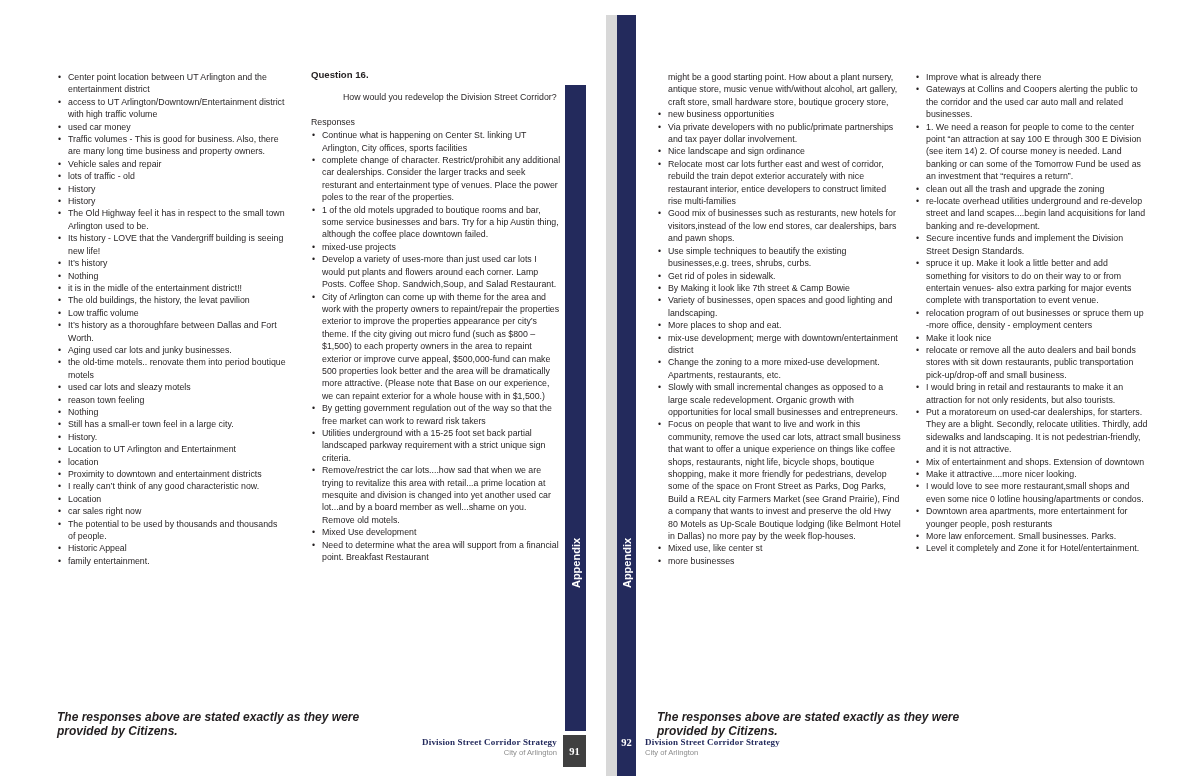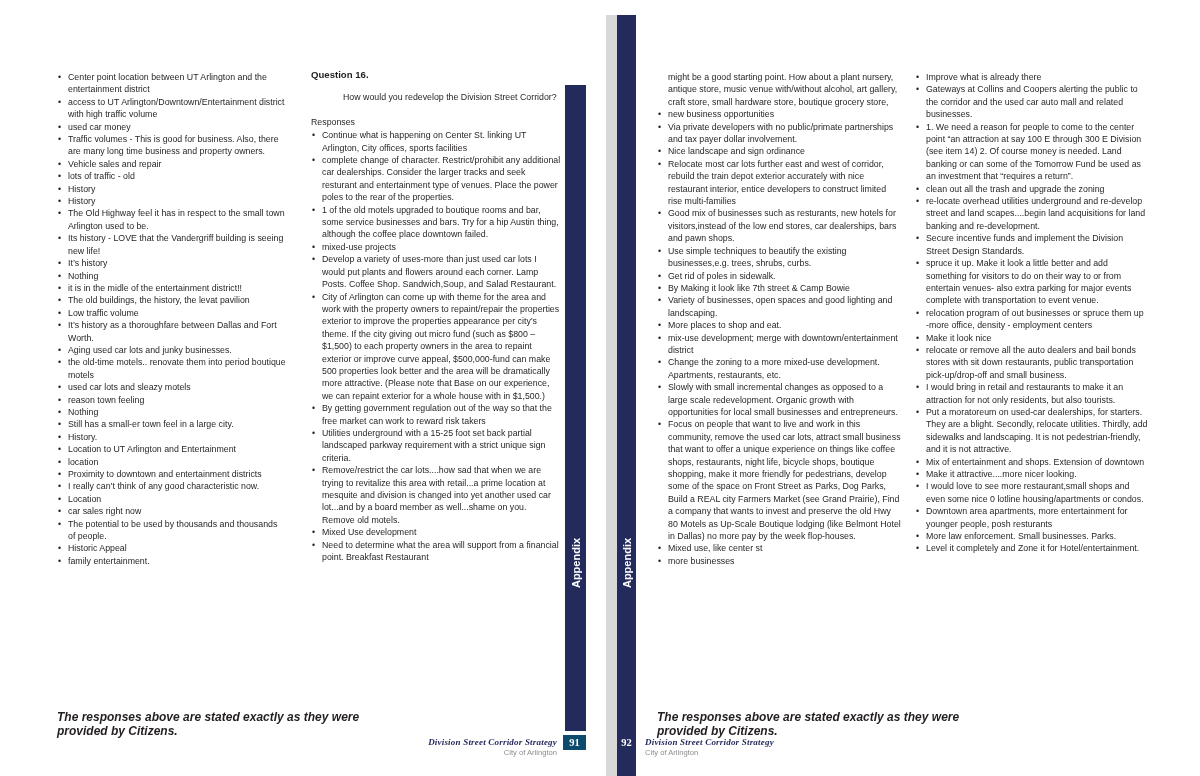--- a/index.html
+++ b/index.html
@@ -52,21 +52,20 @@
 
   .footer { position:absolute; top:737px; width:250px; }
   .footer-left  { left:307px; text-align:right; }
   .footer-right { left:645px; text-align:left; }
   .footer-title {
     font-family:"Liberation Serif", serif;
     font-weight:bold;
     font-size:9px;
     color:#232a5c;
     letter-spacing:0.2px;
-    font-style:italic;
   }
   .footer-sub { font-size:7.6px; color:#8c8c8c; margin-top:1px; }
 
   .gray-strip {
     position:absolute; left:606px; top:15px; width:11px; height:761px;
     background:#d8d8d8;
   }
   .tab-left {
     position:absolute; left:565px; top:85px; width:21px; height:646px;
     background:#232a5c;
@@ -80,22 +79,22 @@
     white-space:nowrap;
     color:#ffffff;
     font-weight:bold;
     font-size:11px;
     transform:translate(-50%,-50%) rotate(-90deg);
   }
   .tab-left  .tab-label { top:478px; }
   .spine-right .tab-label { top:548px; }
 
   .pagenum-box {
-    position:absolute; left:563px; top:735px; width:23px; height:15px;
-    background:#0c4a6e; color:#ffffff;
+    position:absolute; left:563px; top:735px; width:23px; height:32px;
+    background:#404040; color:#ffffff;
     display:flex; align-items:center; justify-content:center;
     font-family:"Liberation Serif", serif; font-weight:bold; font-size:10.5px;
   }
   .pagenum-spine {
     position:absolute; top:722px; left:0; width:100%;
     text-align:center; color:#ffffff;
     font-family:"Liberation Serif", serif; font-weight:bold; font-size:10.5px;
   }
 </style>
 </head>

